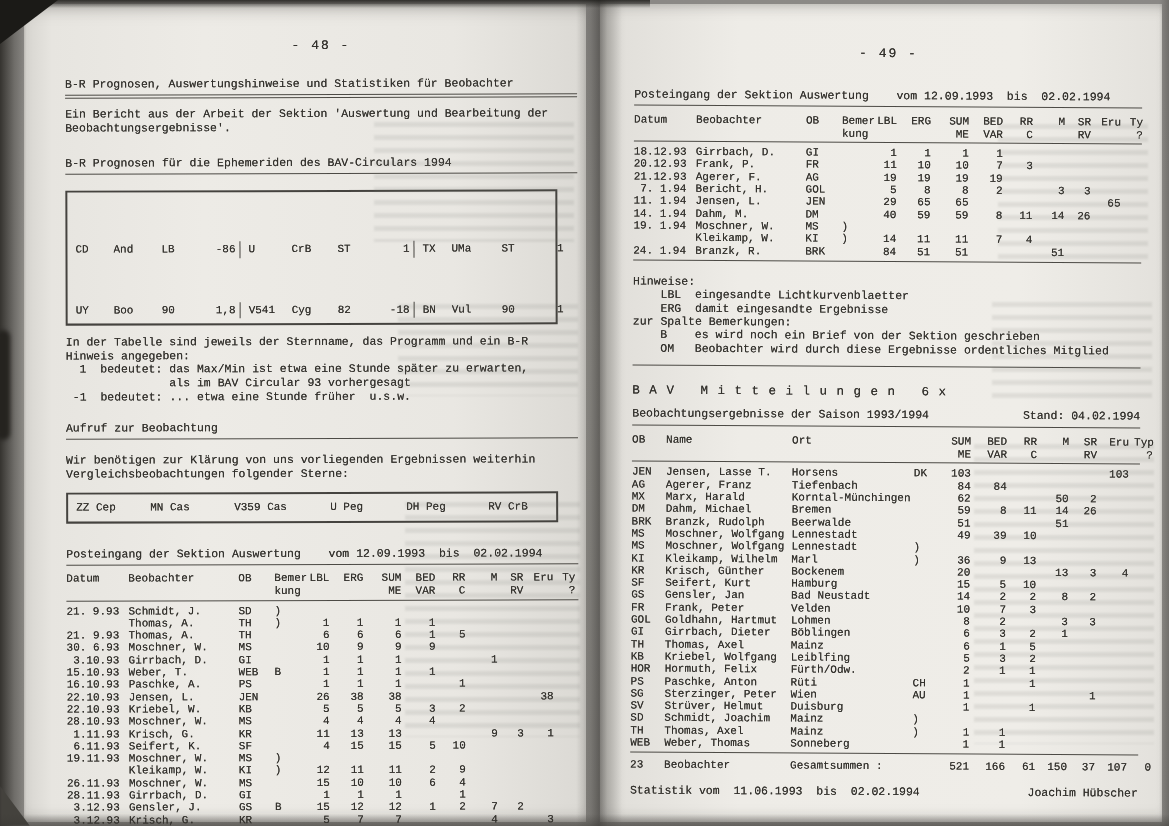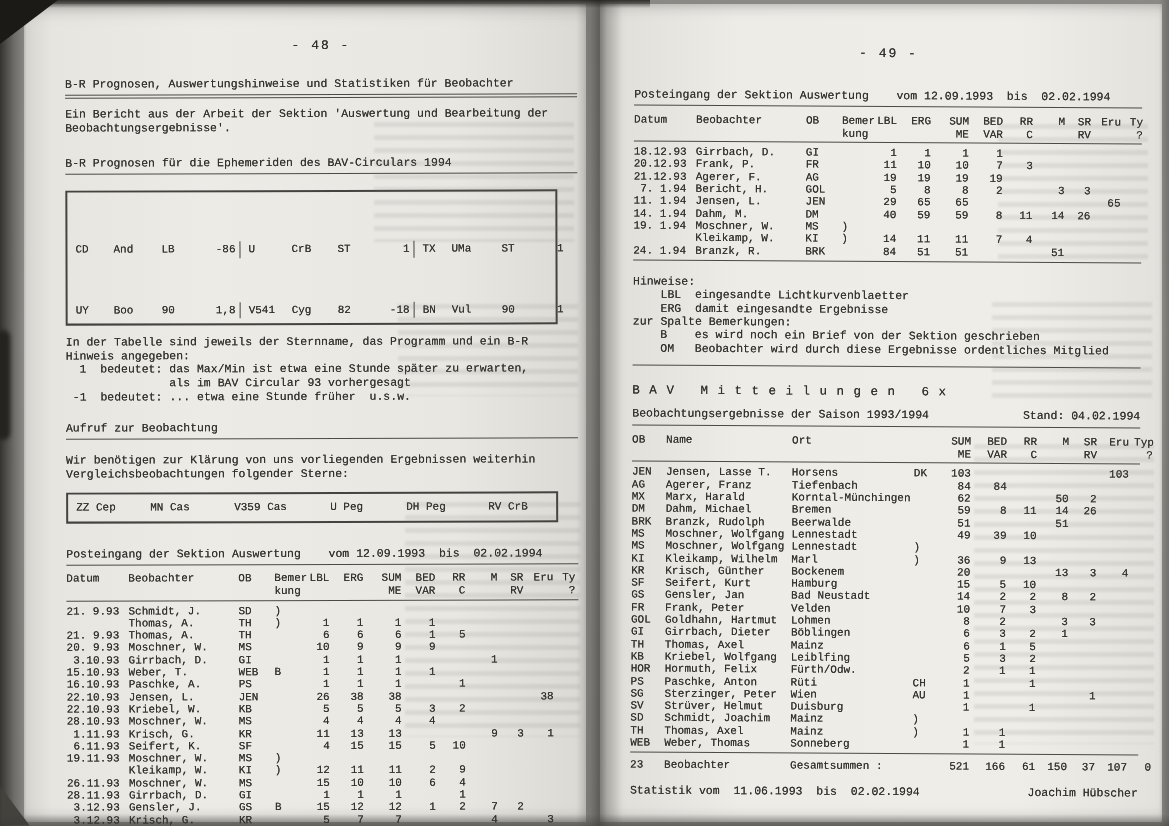--- a/index.html
+++ b/index.html
@@ -242,21 +242,21 @@
             <span class="tcell">6</span>
             <span class="tcell">6</span>
             <span class="tcell">1</span>
             <span class="tcell">5</span>
             <span class="tcell"></span>
             <span class="tcell"></span>
             <span class="tcell"></span>
             <span class="tcell"></span>
           </div>
           <div class="trow g-post">
-            <span class="tcell">20. 9.93</span>
+            <span class="tcell">30. 6.93</span>
             <span class="tcell">Moschner, W.</span>
             <span class="tcell">MS</span>
             <span class="tcell"></span>
             <span class="tcell">10</span>
             <span class="tcell">9</span>
             <span class="tcell">9</span>
             <span class="tcell">9</span>
             <span class="tcell"></span>
             <span class="tcell"></span>
             <span class="tcell"></span>

